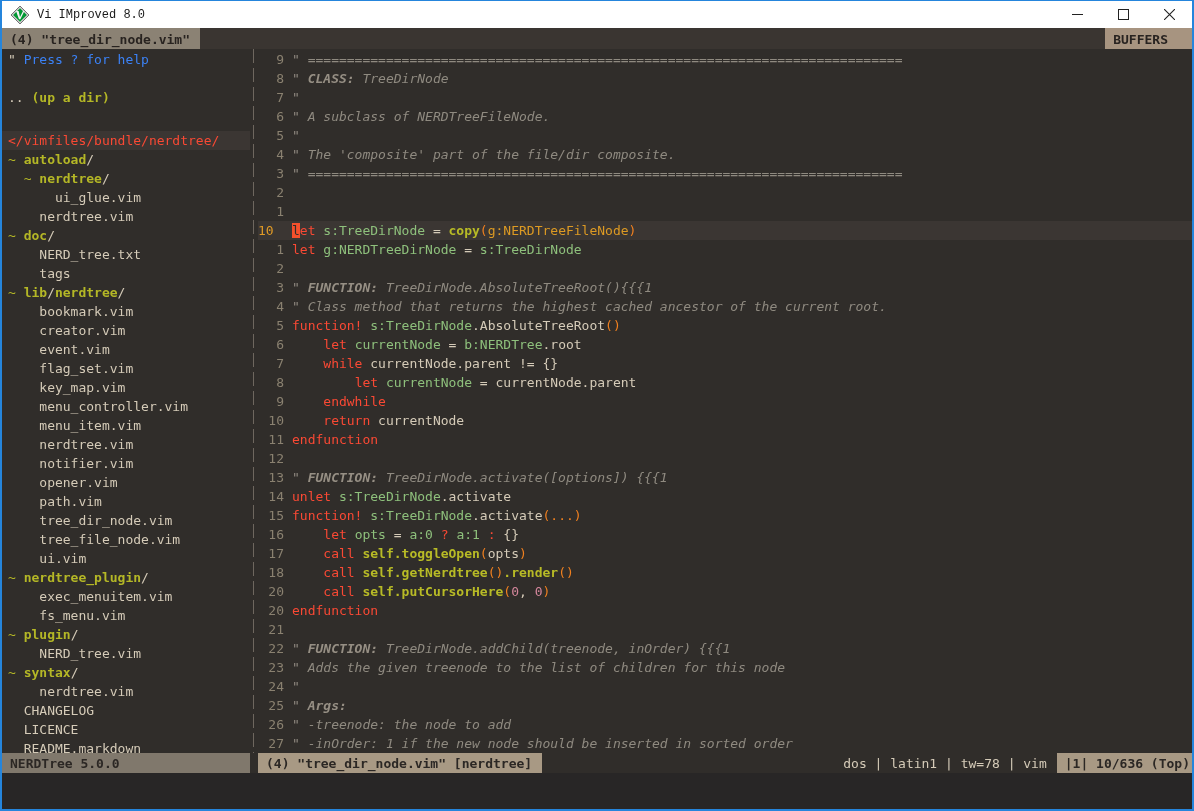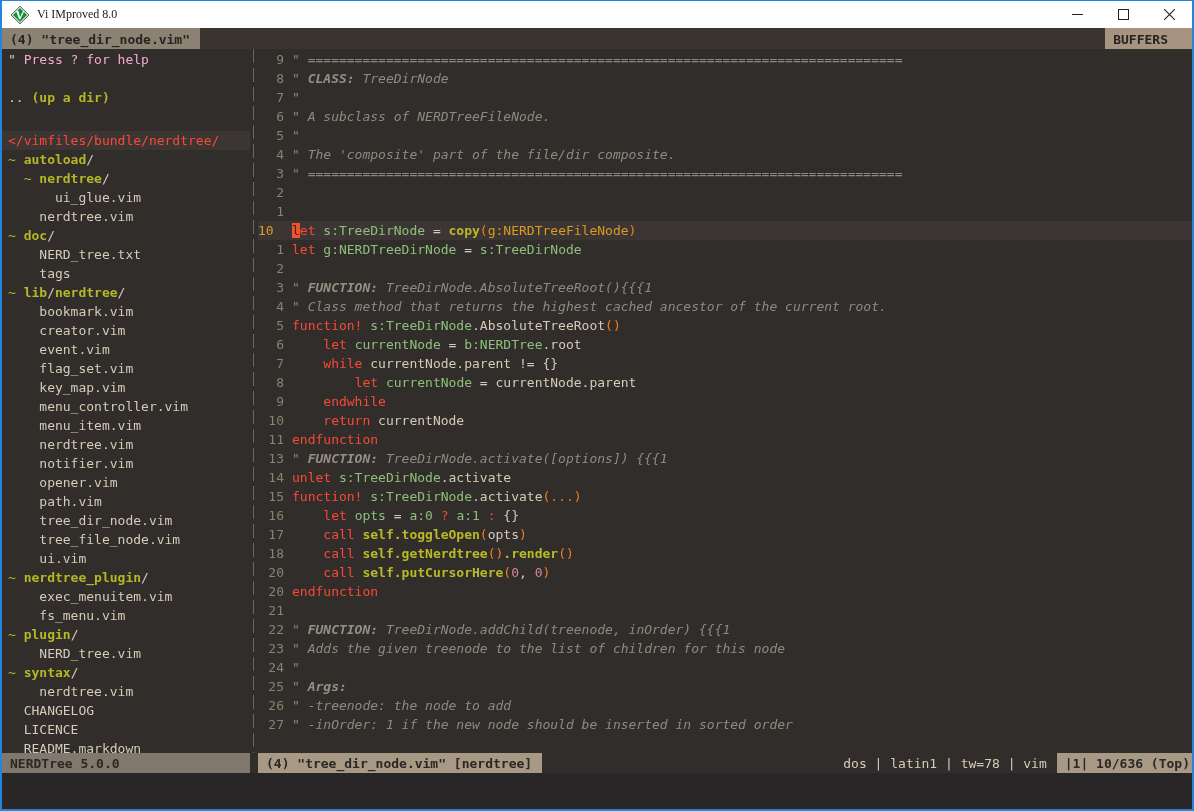--- a/index.html
+++ b/index.html
@@ -8,21 +8,21 @@
 
   .win {
     position:relative; width:1194px; height:811px;
     border:2px solid #2585dc; border-top:1px solid #2585dc;
     display:flex; flex-direction:column; background:#302d2a; overflow:hidden;
   }
 
   
   .titlebar { height:27px; background:#ffffff; display:flex; align-items:center; flex:none; }
   .titlebar .logo { width:18px; height:18px; margin:0 8px 0 9px; flex:none; }
-  .titlebar .title { font-family:Liberation Serif, serif; font-size:12px; color:#1a1a1a; }
+  .titlebar .title { font-family:Liberation Mono, monospace; font-size:12px; color:#1a1a1a; }
   .wbtns { margin-left:auto; display:flex; height:100%; }
   .wbtn { width:46px; height:100%; display:flex; align-items:center; justify-content:center; color:#111; cursor:default; }
   .wbtn svg { display:block; }
 
   
   .tabline { height:21px; background:#3a3531; display:flex; align-items:stretch; flex:none;
              font-size:13px; font-weight:bold; color:#282320; }
   .tab { background:#8b8274; padding:1px 10px 0 8px; white-space:pre; display:flex; align-items:center; }
   .tab-fill { flex:1; }
   .tab-right { background:#a79480; padding:1px 24px 0 8px; display:flex; align-items:center; }
@@ -53,21 +53,21 @@
   .s-tx { color:#d5cbb8; }
   .s-cm { color:#8f8a80; font-style:italic; }
   .s-cb { color:#968f84; font-style:italic; font-weight:bold; }
   .s-kw { color:#fa4934; }
   .s-id { color:#8ec07c; }
   .s-fn { color:#b8bb26; font-weight:bold; }
   .s-pr { color:#f1801f; }
   .s-ar { color:#dd9a23; }
   .s-nm { color:#d3869b; }
   .s-cs { color:#302d2a; background:#f4502c; }
-  .s-hp { color:#f9a8d4;margin-top:22px; }
+  .s-hp { color:#3b82f6;margin-top:22px; }
   .s-dir { color:#b4b726; font-weight:bold; }
   .s-tl { color:#b4b726; }
   .s-rt { color:#fa4934; }
   .s-ft { color:#5a554f; }
 
   
   .statusline { height:20px; flex:none; display:flex; font-size:13px; font-weight:bold; color:#2b2724; }
   .st-nerdtree { width:248px; flex:none; background:#80786c; padding:1px 0 0 8px; display:flex; align-items:center; white-space:pre; }
   .st-gap { width:8px; flex:none; background:#302d2a; }
   .st-file { background:#a89984; padding:1px 10px 0 8px; display:flex; align-items:center; white-space:pre; }
@@ -173,20 +173,21 @@
         <div class="erow rowline"><span class="lnum"> 2</span><span class="codeln"></span></div>
         <div class="erow rowline"><span class="lnum"> 3</span><span class="codeln"><span class="s-cm">" </span><span class="s-cb">FUNCTION:</span><span class="s-cm"> TreeDirNode.AbsoluteTreeRoot(){{{1</span></span></div>
         <div class="erow rowline"><span class="lnum"> 4</span><span class="codeln"><span class="s-cm">" Class method that returns the highest cached ancestor of the current root.</span></span></div>
         <div class="erow rowline"><span class="lnum"> 5</span><span class="codeln"><span class="s-kw">function!</span><span class="s-tx"> </span><span class="s-id">s:TreeDirNode</span><span class="s-tx">.AbsoluteTreeRoot</span><span class="s-pr">()</span></span></div>
         <div class="erow rowline"><span class="lnum"> 6</span><span class="codeln"><span class="s-tx">    </span><span class="s-kw">let</span><span class="s-tx"> </span><span class="s-id">currentNode</span><span class="s-tx"> = </span><span class="s-id">b:NERDTree</span><span class="s-tx">.root</span></span></div>
         <div class="erow rowline"><span class="lnum"> 7</span><span class="codeln"><span class="s-tx">    </span><span class="s-kw">while</span><span class="s-tx"> currentNode.parent != {}</span></span></div>
         <div class="erow rowline"><span class="lnum"> 8</span><span class="codeln"><span class="s-tx">        </span><span class="s-kw">let</span><span class="s-tx"> </span><span class="s-id">currentNode</span><span class="s-tx"> = currentNode.parent</span></span></div>
         <div class="erow rowline"><span class="lnum"> 9</span><span class="codeln"><span class="s-tx">    </span><span class="s-kw">endwhile</span></span></div>
         <div class="erow rowline"><span class="lnum">10</span><span class="codeln"><span class="s-tx">    </span><span class="s-kw">return</span><span class="s-tx"> currentNode</span></span></div>
         <div class="erow rowline"><span class="lnum">11</span><span class="codeln"><span class="s-kw">endfunction</span></span></div>
+        <div class="erow rowline"><span class="lnum">12</span><span class="codeln"></span></div>
         <div class="erow rowline"><span class="lnum">13</span><span class="codeln"><span class="s-cm">" </span><span class="s-cb">FUNCTION:</span><span class="s-cm"> TreeDirNode.activate([options]) {{{1</span></span></div>
         <div class="erow rowline"><span class="lnum">14</span><span class="codeln"><span class="s-kw">unlet</span><span class="s-tx"> </span><span class="s-id">s:TreeDirNode</span><span class="s-tx">.activate</span></span></div>
         <div class="erow rowline"><span class="lnum">15</span><span class="codeln"><span class="s-kw">function!</span><span class="s-tx"> </span><span class="s-id">s:TreeDirNode</span><span class="s-tx">.activate</span><span class="s-pr">(...)</span></span></div>
         <div class="erow rowline"><span class="lnum">16</span><span class="codeln"><span class="s-tx">    </span><span class="s-kw">let</span><span class="s-tx"> </span><span class="s-id">opts</span><span class="s-tx"> = </span><span class="s-id">a:0</span><span class="s-tx"> </span><span class="s-kw">?</span><span class="s-tx"> </span><span class="s-id">a:1</span><span class="s-tx"> </span><span class="s-kw">:</span><span class="s-tx"> {}</span></span></div>
         <div class="erow rowline"><span class="lnum">17</span><span class="codeln"><span class="s-tx">    </span><span class="s-kw">call</span><span class="s-tx"> </span><span class="s-fn">self.toggleOpen</span><span class="s-pr">(</span><span class="s-tx">opts</span><span class="s-pr">)</span></span></div>
         <div class="erow rowline"><span class="lnum">18</span><span class="codeln"><span class="s-tx">    </span><span class="s-kw">call</span><span class="s-tx"> </span><span class="s-fn">self.getNerdtree</span><span class="s-pr">()</span><span class="s-fn">.render</span><span class="s-pr">()</span></span></div>
         <div class="erow rowline"><span class="lnum">20</span><span class="codeln"><span class="s-tx">    </span><span class="s-kw">call</span><span class="s-tx"> </span><span class="s-fn">self.putCursorHere</span><span class="s-pr">(</span><span class="s-nm">0</span><span class="s-tx">, </span><span class="s-nm">0</span><span class="s-pr">)</span></span></div>
         <div class="erow rowline"><span class="lnum">20</span><span class="codeln"><span class="s-kw">endfunction</span></span></div>
         <div class="erow rowline"><span class="lnum">21</span><span class="codeln"></span></div>
         <div class="erow rowline"><span class="lnum">22</span><span class="codeln"><span class="s-cm">" </span><span class="s-cb">FUNCTION:</span><span class="s-cm"> TreeDirNode.addChild(treenode, inOrder) {{{1</span></span></div>

